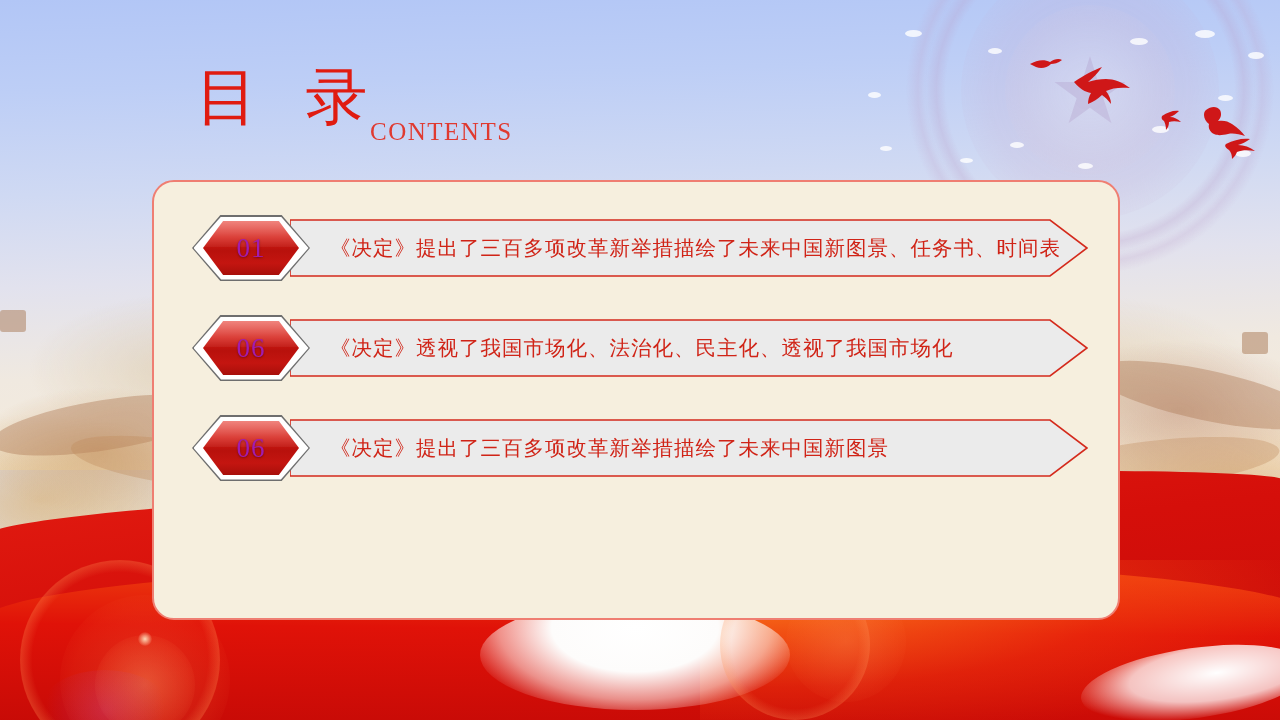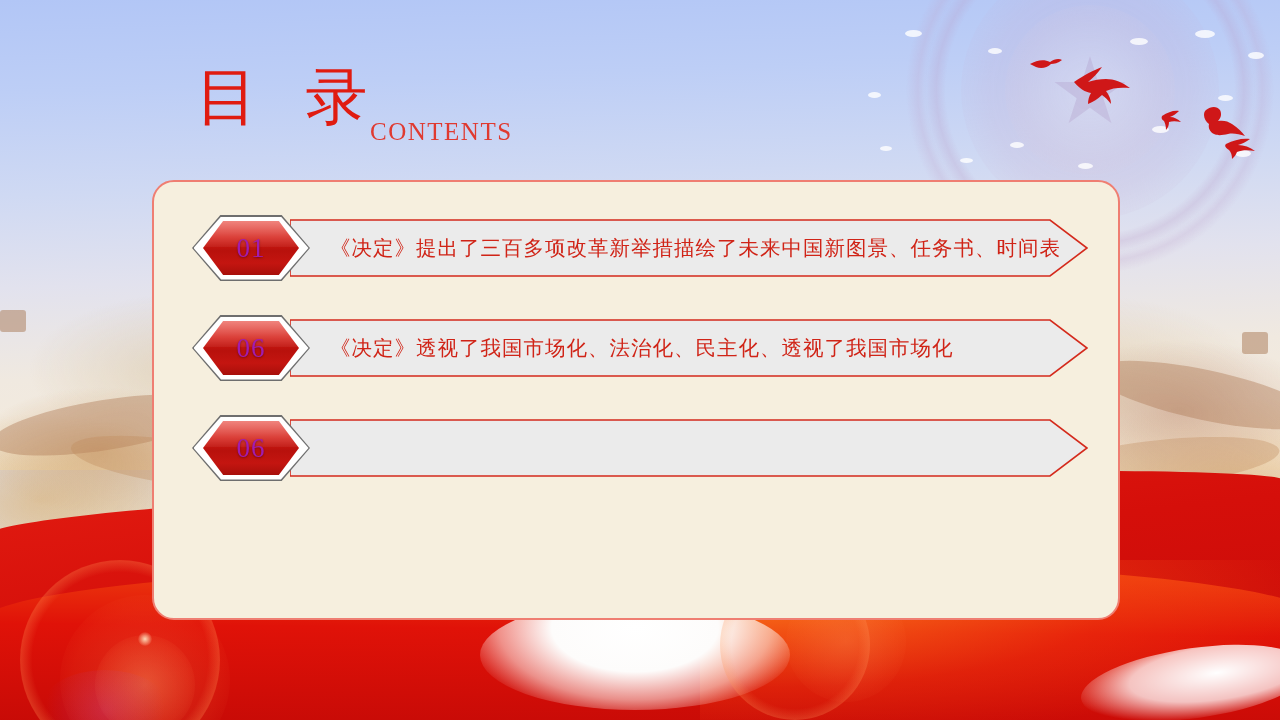--- a/index.html
+++ b/index.html
@@ -316,18 +316,19 @@
             <polygon points="0,1 760,1 797,29 760,57 0,57" fill="#ebebeb" stroke="#d42a1c" stroke-width="1.6"></polygon>
           </svg>
         </div>
         <div class="badge">
           <div class="hex-outer"></div>
           <div class="hex-white"></div>
           <div class="hex-inner"></div>
           <div class="hex-gloss"></div>
           <div class="badge-num">06</div>
         </div>
+        <div class="banner-text">《决定》提出了三百多项改革新举措描绘了未来中国新图景</div>
       </div>
 
     </div>
   </div>
 
 </div>
 
 </body></html>

